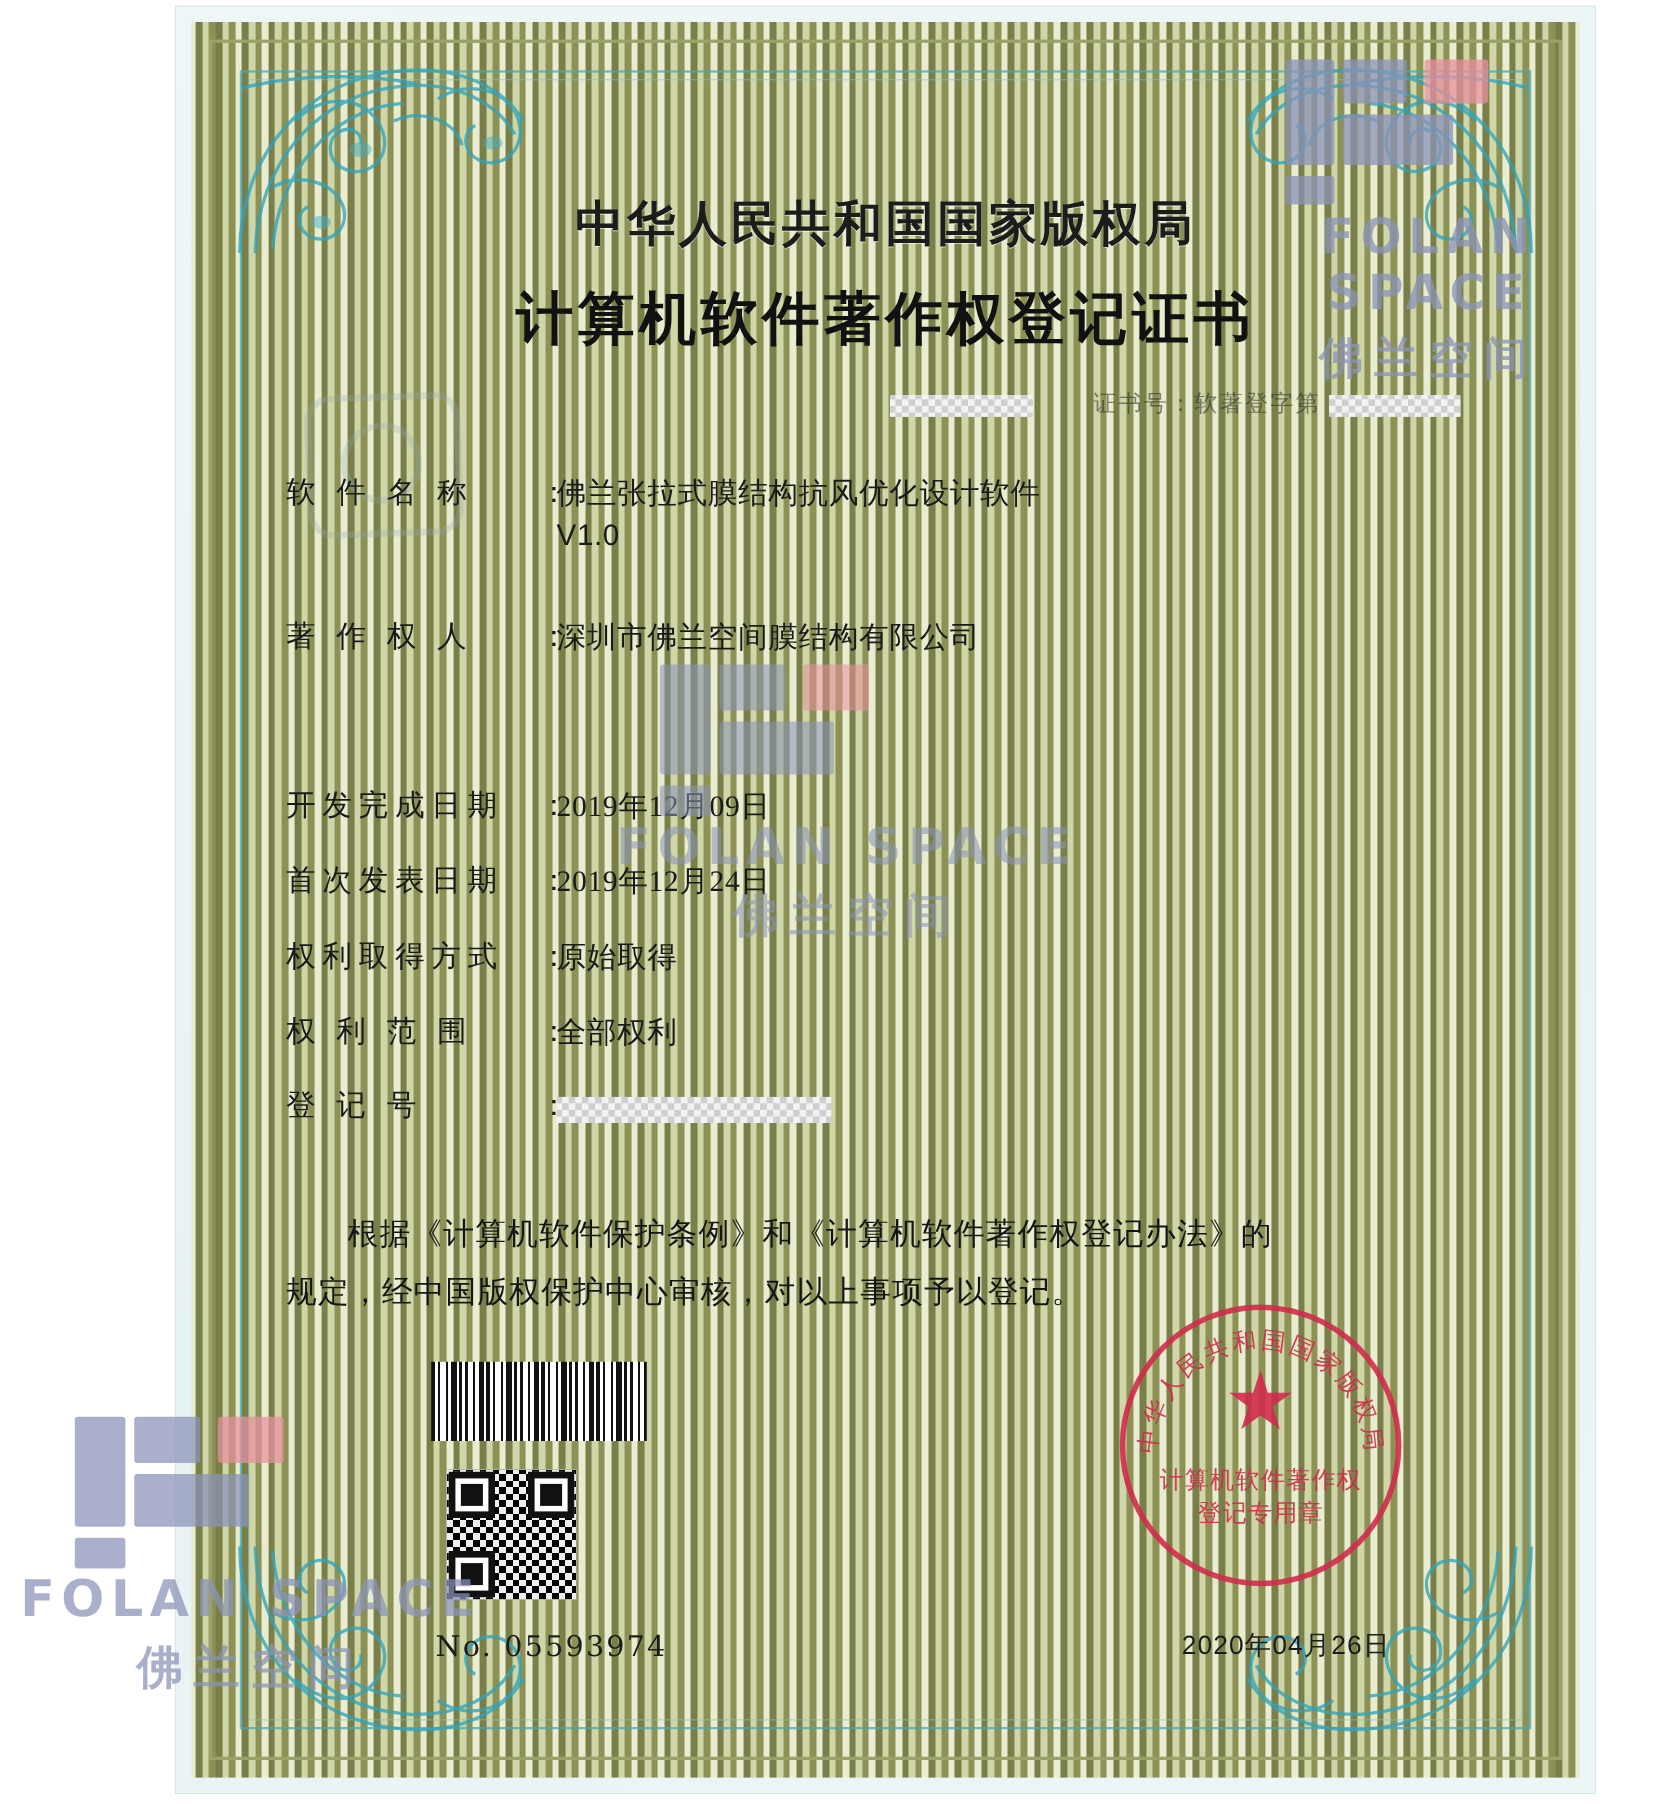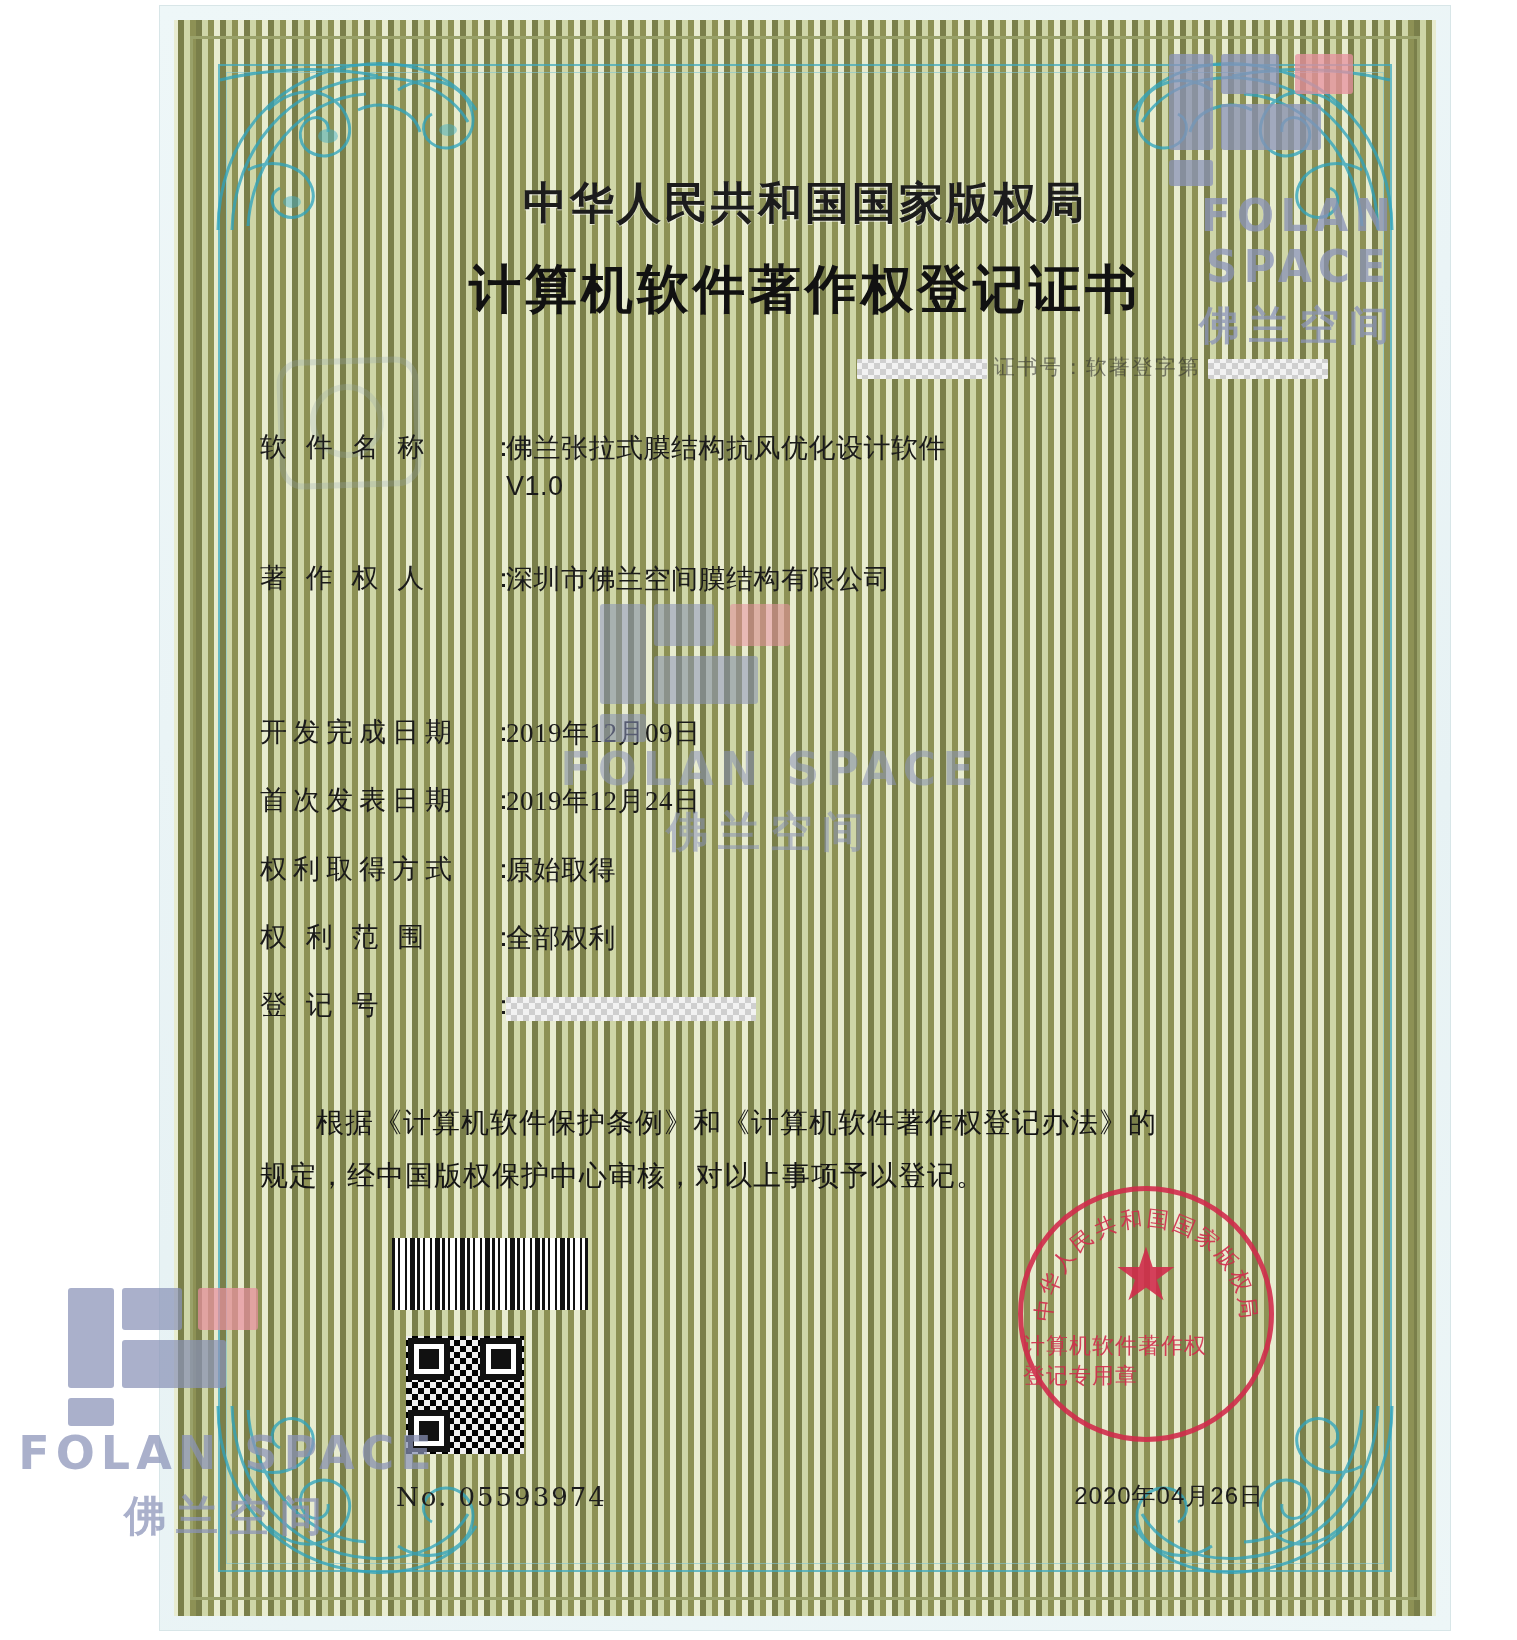--- a/index.html
+++ b/index.html
@@ -228,20 +228,21 @@
     position: absolute;
     left: 50%; top: 34%;
     transform: translate(-50%,-50%);
     font-size: 74px;
     line-height: 1;
     color: #d2294a;
   }
   .seal-l1, .seal-l2 {
     position: absolute;
     left: 0; right: 0;
+    text-align: center;
     font-size: 22px;
     letter-spacing: 1px;
     font-family: "DejaVu Serif", "Liberation Serif", serif;
   }
   .seal-l1 { top: 57%; }
   .seal-l2 { top: 69%; }
 
   .footer-no {
     position: absolute;
     left: 236px;
@@ -372,21 +373,21 @@
   <div class="emboss"></div>
 
   <div class="content">
 
     <div class="title-1">中华人民共和国国家版权局</div>
     <div class="title-2">计算机软件著作权登记证书</div>
 
     <div class="cert-no-row">
       <div class="cert-no">
         <span class="redact" style="width:130px;height:20px;"></span>
-        <span style="opacity:.55;">证书号：软著登字第</span>
+        <span style="opacity:.55;padding-left:48px;">证书号：软著登字第</span>
         <span class="redact" style="width:120px;height:20px;"></span>
       </div>
     </div>
 
     <div class="fields-top">
 
       <div class="field">
         <div class="label">软 件 名 称</div>
         <div class="colon">：</div>
         <div class="value">

